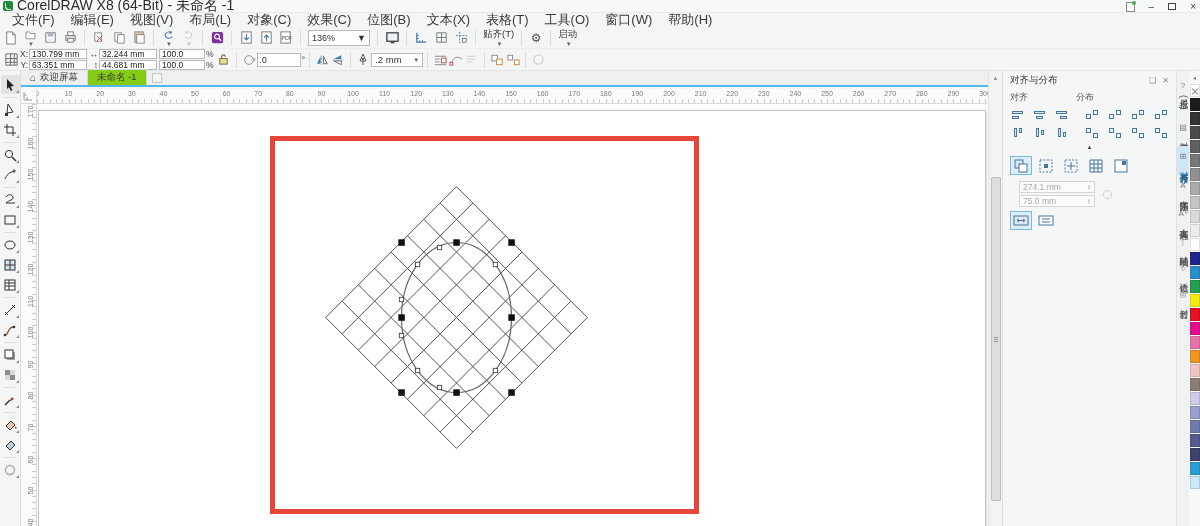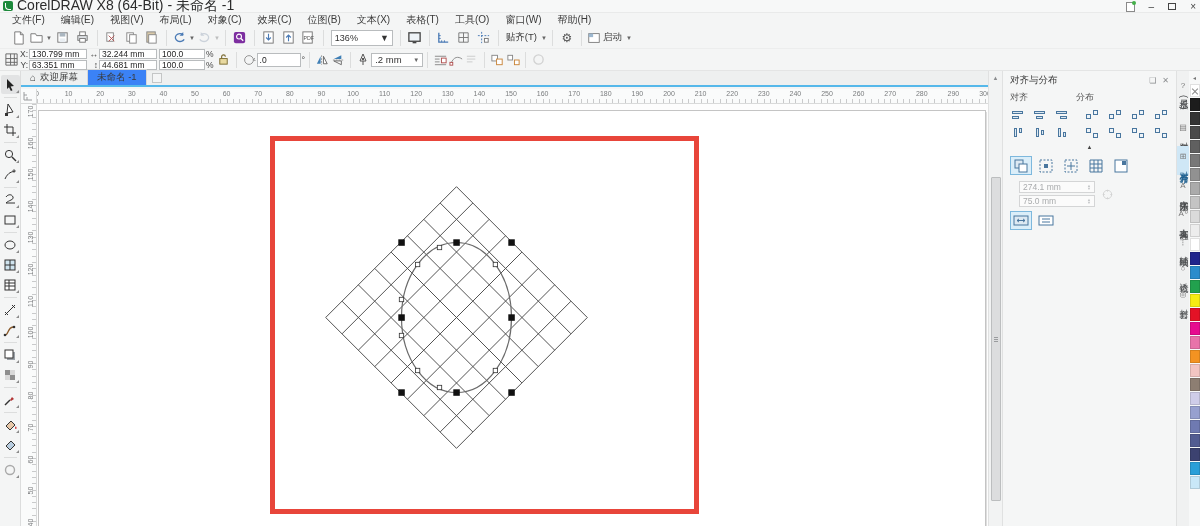--- a/index.html
+++ b/index.html
@@ -13,25 +13,25 @@
   .title-text { font-size:14px; color:#2c2c2c; }
   .win-controls { position:absolute; right:4px; top:0; height:13px; display:flex; align-items:center; gap:14px; }
   .win-btn { font-size:10px; color:#444; line-height:13px; cursor:default; }
   .doc-mini { width:9px; height:10px; border:1px solid #8a8a8a; background:#fff; position:relative; }
   .doc-mini::after { content:""; position:absolute; right:-2px; top:-2px; width:4px; height:4px; background:#43b049; border-radius:50%; }
   .restore-glyph { width:8px; height:7px; border:1px solid #444; position:relative; background:#f7f8f8; }
   .restore-glyph::before { content:""; position:absolute; left:2px; top:-3px; width:8px; height:7px; border:1px solid #444; z-index:-1; }
 
   
   .menubar { position:absolute; left:0; top:13px; width:1200px; height:14px; background:#f4f5f5; display:flex; align-items:center; padding-left:4px; }
-  .menu-item { padding:0 8px; font-size:10px; color:#3a3a3a; line-height:14px; cursor:default; }
-
-  
-  .toolbar { position:absolute; left:0; top:27px; width:1200px; height:22px; background:#f4f5f5; display:flex; align-items:center; padding-left:8px; border-bottom:1px solid #eceded; }
-  .tb-btn { height:18px; min-width:18px; display:flex; align-items:center; justify-content:center; margin:0 1px; border-radius:2px; }
+  .menu-item { padding:0 8px; font-size:13px; color:#3a3a3a; line-height:14px; cursor:default; }
+
+  
+  .toolbar { position:absolute; left:0; top:27px; width:1200px; height:22px; background:#f4f5f5; display:flex; align-items:center; padding-left:0; border-bottom:1px solid #eceded; }
+  .tb-btn { height:18px; min-width:18px; display:flex; align-items:center; justify-content:center; margin:0 1px; border-radius:2px;flex-direction:column; }
   .tb-sep { width:1px; height:16px; background:#dcdddd; margin:0 4px; }
   .dd-arrow { font-size:6px; color:#666; margin-left:2px; }
   .ic { display:block; }
   .zoom-box { display:flex; align-items:center; height:16px; background:#fff; border:1px solid #b9bcbe; width:62px; padding:0 3px; margin:0 3px; justify-content:space-between; }
   .zoom-box span { font-size:9px; color:#333; }
   .tb-label { font-size:9.5px; color:#3a3a3a; margin:0 2px; }
   .gear-glyph { font-size:12px; color:#555; }
 
   
   .propbar { position:absolute; left:0; top:49px; width:1200px; height:22px; background:#f4f5f5; display:flex; align-items:center; padding-left:3px; border-bottom:1px solid #e4e5e5; }
@@ -50,21 +50,21 @@
   
   .toolbox { position:absolute; left:0; top:71px; width:21px; bottom:0; background:#f4f5f5; border-right:1px solid #dcdddd; display:flex; flex-direction:column; align-items:center; padding-top:4px; }
   .tool { width:19px; height:19px; display:flex; align-items:center; justify-content:center; position:relative; margin-bottom:1px; }
   .tool.active { background:#e2e3e4; border-radius:2px; }
   .tool .fly { position:absolute; right:1px; bottom:1px; width:0; height:0; border-left:3px solid transparent; border-bottom:3px solid #8b8b8b; }
   .tool-sep { width:13px; height:1px; background:#dcdddd; margin:2px 0; }
 
   
   .tabstrip { position:absolute; left:21px; top:71px; width:981px; height:16px; background:#eef0f0; border-bottom:2px solid #55b8ea; display:flex; align-items:flex-end; }
   .dtab { height:16px; display:flex; align-items:center; padding:0 9px; font-size:9.5px; color:#3a3a3a; gap:4px; }
-  .dtab.active { background:#3b82f6; border:1px solid #d6d7d7; border-bottom:none;justify-content:center; }
+  .dtab.active { background:#84cc16; border:1px solid #d6d7d7; border-bottom:none;justify-content:center; }
   .home-glyph { font-size:10px; color:#3a3a3a; }
   .newtab { width:10px; height:10px; border:1px solid #c4c6c6; background:#f4f5f5; margin-left:5px; margin-bottom:2px; }
 
   
   .ruler-corner { position:absolute; left:21px; top:89px; width:16px; height:15px; background:#fafbfb; border-bottom:1px solid #d9dada; border-right:1px solid #d9dada; }
   .ruler-corner svg { margin:2px; }
   .ruler-h { position:absolute; left:37px; top:89px; width:965px; height:15px; background:#fafbfb; border-bottom:1px solid #d9dada; overflow:hidden;
     background-image:repeating-linear-gradient(to right, #c9cacb 0 1px, transparent 1px 6.32px); background-size:100% 4px; background-position:0 bottom; background-repeat:no-repeat; }
   .ruler-h .num { position:absolute; top:1px; font-size:7px; color:#7a7c7e; transform:translateX(-50%); }
   .ruler-v { position:absolute; left:21px; top:104px; width:16px; bottom:0; background:#fafbfb; border-right:1px solid #d9dada; overflow:hidden;

